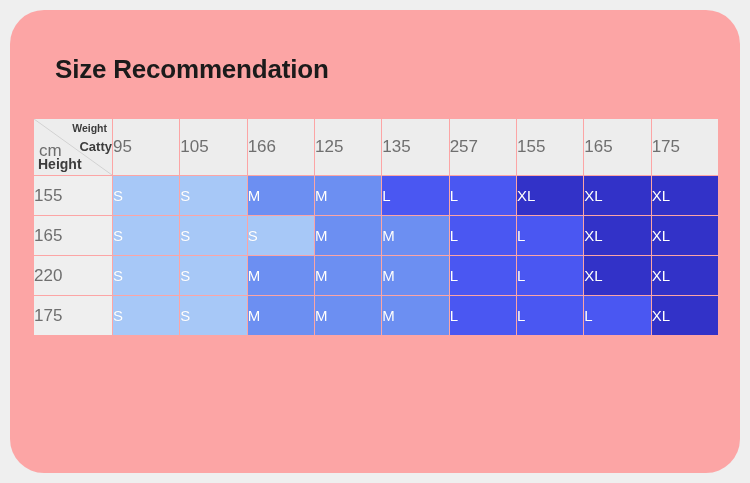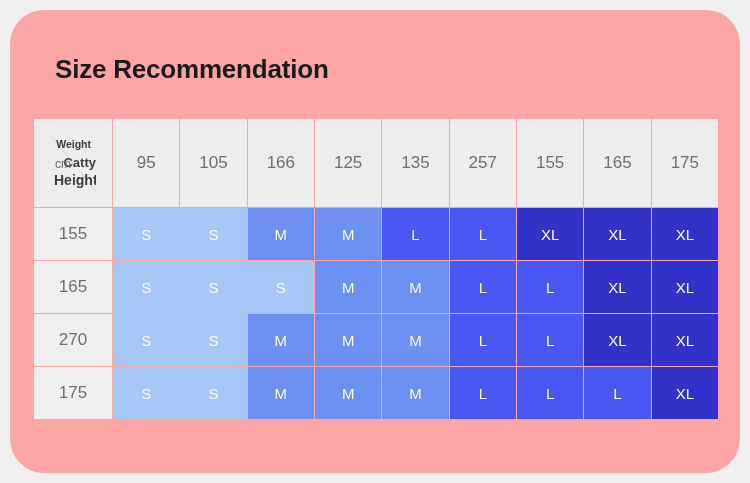--- a/index.html
+++ b/index.html
@@ -36,24 +36,24 @@
   .size-table {
     position: absolute;
     left: 23px;
     top: 108px;
     width: 686px;
     border-collapse: separate;
     border-spacing: 1px;
     table-layout: fixed;
   }
   .size-table td, .size-table th {
-    padding: 16px;
+    padding: 0;
     margin: 0;
     height: 39px;
-    text-align: center;
+    text-align: left;
     vertical-align: middle;
     font-weight: normal;
     box-sizing: border-box;
   }
   .corner-cell {
     width: 78px;
     background: #ededed;
     position: relative;
     height: 56px !important;
     padding: 0;
@@ -87,21 +87,21 @@
     top: 21px;
     font-size: 13px;
     font-weight: bold;
     color: #3c3c3c;
     line-height: 1;
   }
   .corner-cm {
     position: absolute;
     left: 5px;
     top: 23px;
-    font-size: 12px;
+    font-size: 17px;
     color: #6d6d6d;
     line-height: 1;
   }
   .corner-height {
     position: absolute;
     left: 4px;
     bottom: 4px;
     font-size: 14px;
     font-weight: bold;
     color: #3c3c3c;
@@ -186,21 +186,21 @@
           <td class="sz" style="background: rgb(167, 200, 247);">S</td>
           <td class="sz" style="background: rgb(167, 200, 247);">S</td>
           <td class="sz" style="background: rgb(108, 143, 242);">M</td>
           <td class="sz" style="background: rgb(108, 143, 242);">M</td>
           <td class="sz" style="background: rgb(74, 87, 242);">L</td>
           <td class="sz" style="background: rgb(74, 87, 242);">L</td>
           <td class="sz" style="background: rgb(50, 50, 200);">XL</td>
           <td class="sz" style="background: rgb(50, 50, 200);">XL</td>
         </tr>
         <tr>
-          <td class="row-head">270</td>
+          <td class="row-head">220</td>
           <td class="sz" style="background: rgb(167, 200, 247);">S</td>
           <td class="sz" style="background: rgb(167, 200, 247);">S</td>
           <td class="sz" style="background: rgb(108, 143, 242);">M</td>
           <td class="sz" style="background: rgb(108, 143, 242);">M</td>
           <td class="sz" style="background: rgb(108, 143, 242);">M</td>
           <td class="sz" style="background: rgb(74, 87, 242);">L</td>
           <td class="sz" style="background: rgb(74, 87, 242);">L</td>
           <td class="sz" style="background: rgb(50, 50, 200);">XL</td>
           <td class="sz" style="background: rgb(50, 50, 200);">XL</td>
         </tr>

